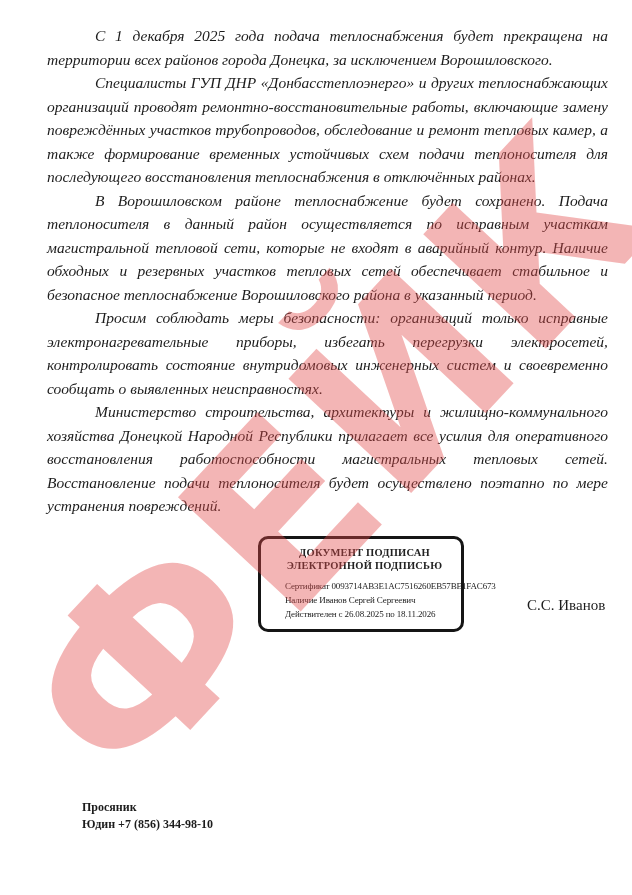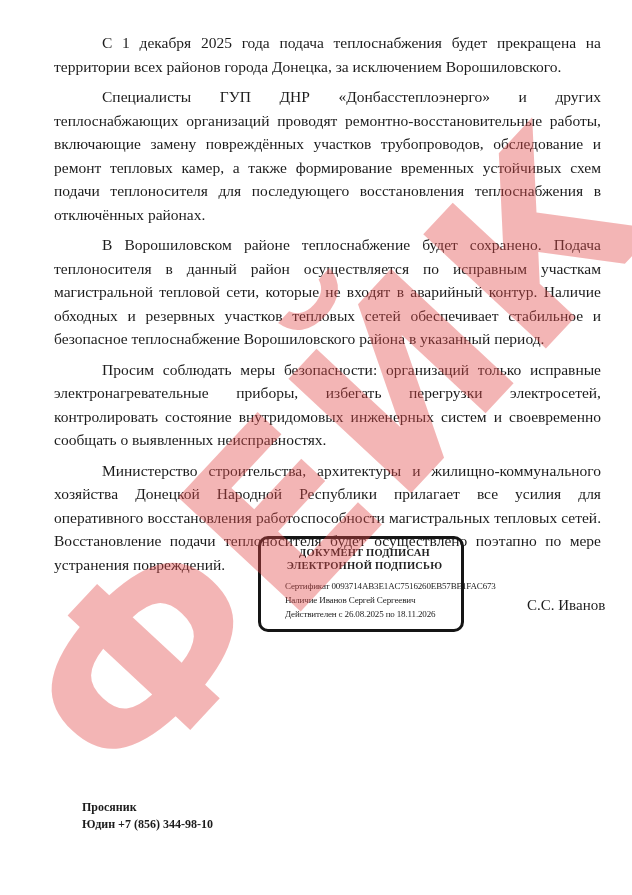--- a/index.html
+++ b/index.html
@@ -15,22 +15,23 @@
 
   
   .doc-text {
     position: absolute;
     left: 47px; right: 24px; top: 24px;
     font-size: 15.5px;
     line-height: 23.5px;
     text-align: justify;
   }
   .doc-text p {
-    margin: 7px;
+    margin: 0;
     text-indent: 48px;
+    font-style: italic;
   }
 
   
   .stamp {
     position: absolute;
     left: 258px; top: 536px;
     width: 206px;
     box-sizing: border-box;
     border: 3px solid #151515;
     border-radius: 10px;

